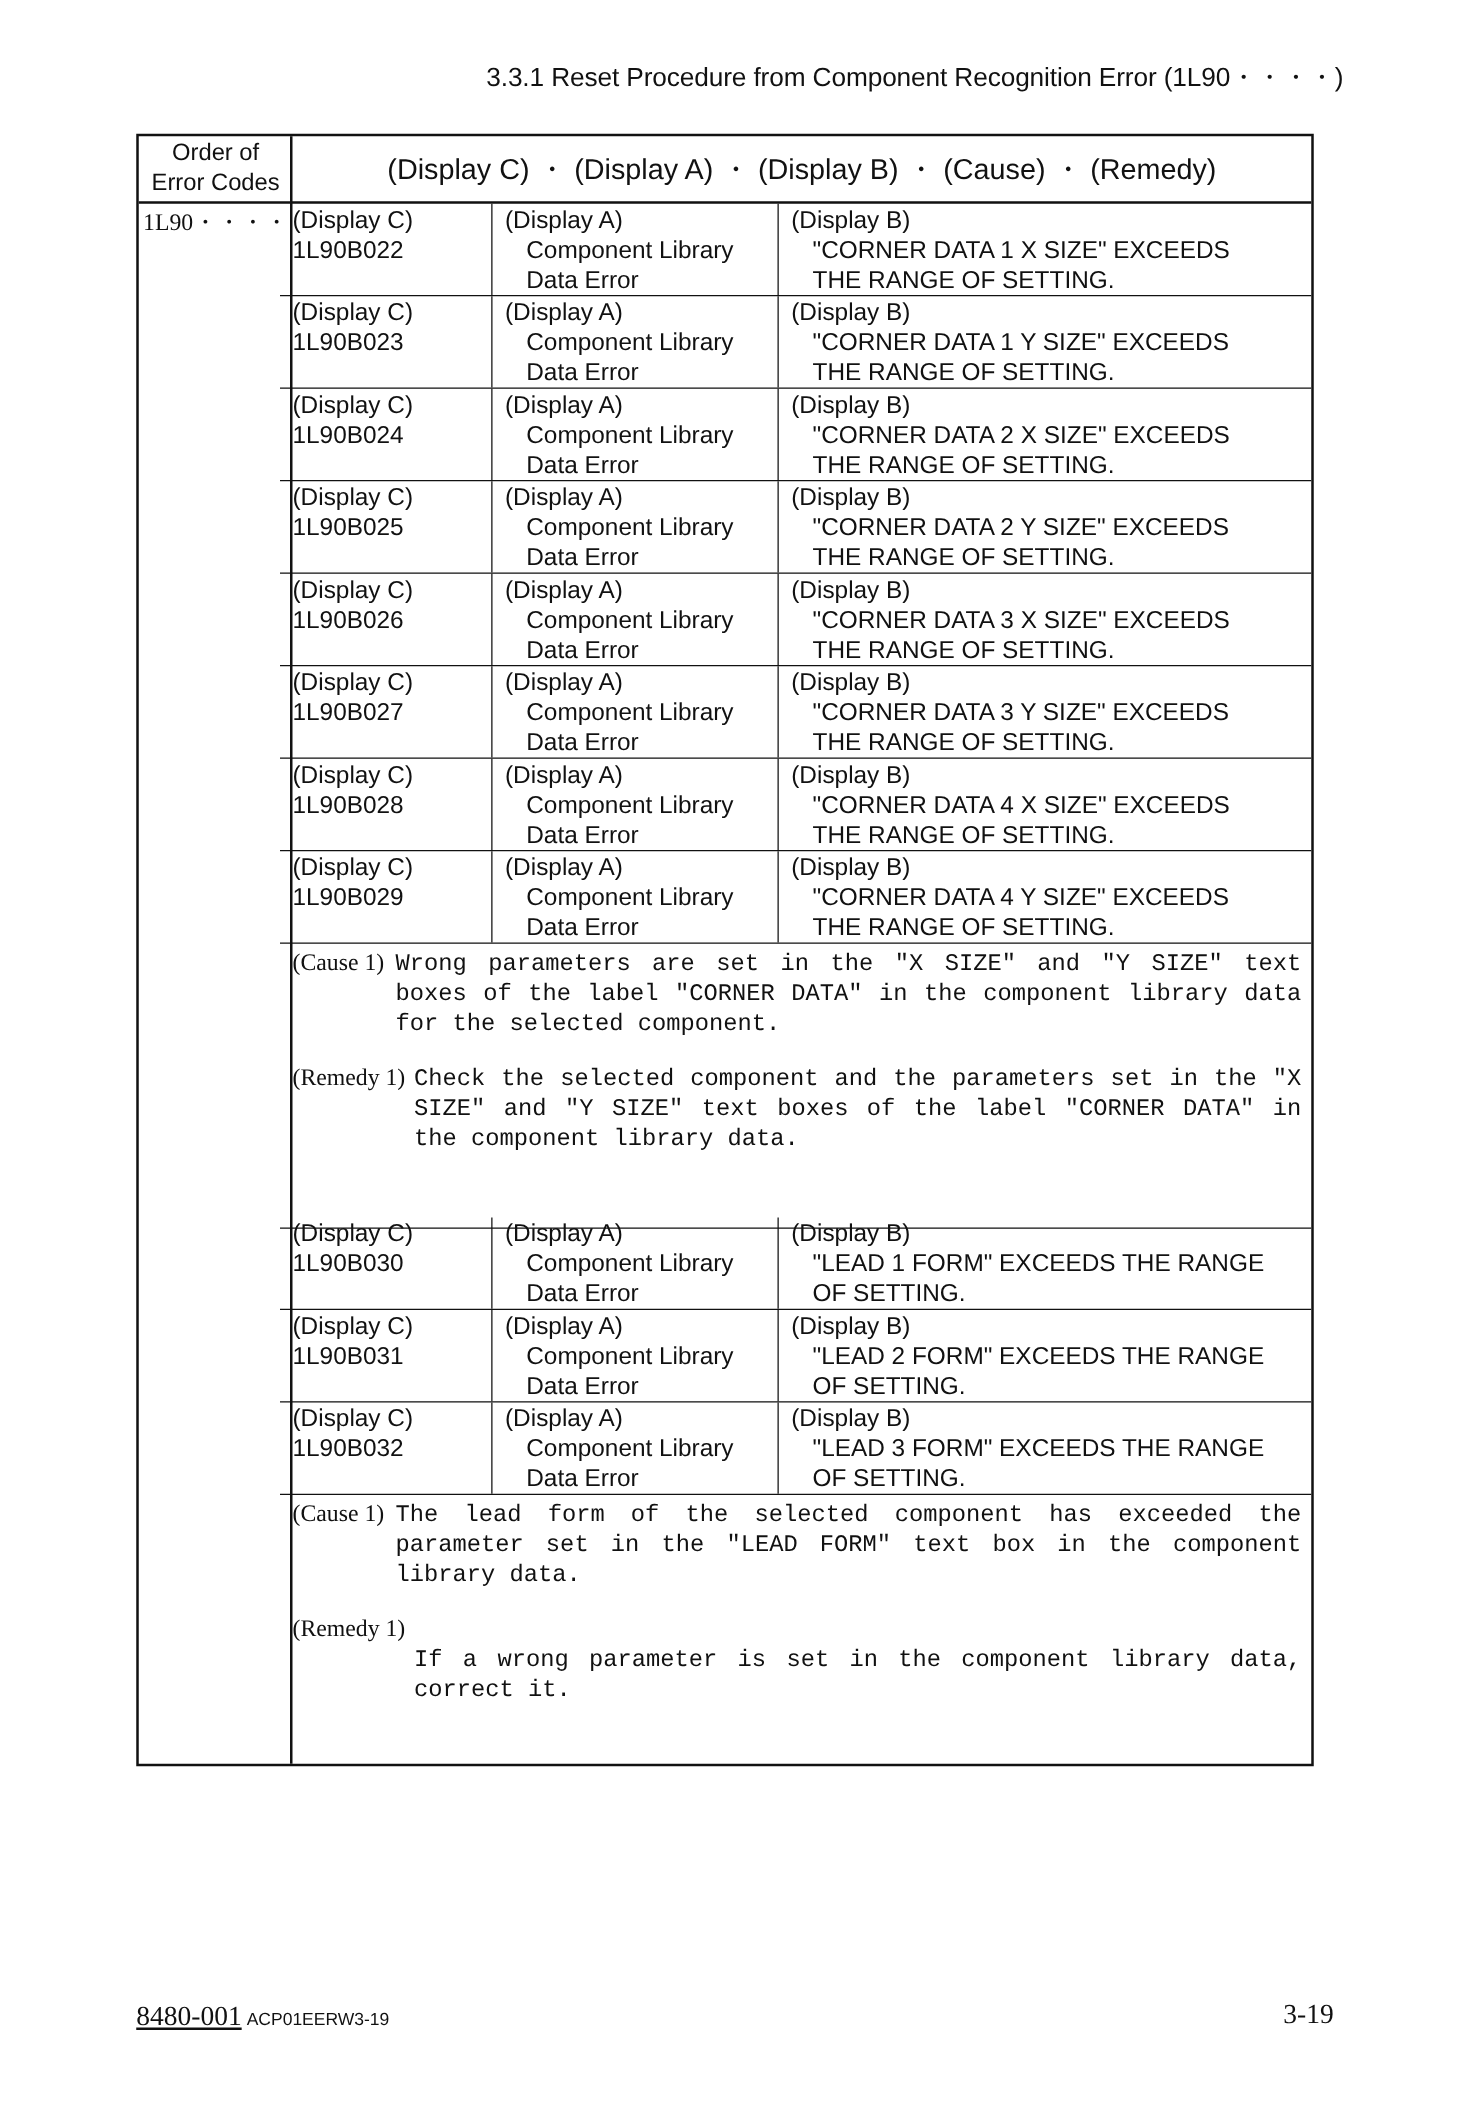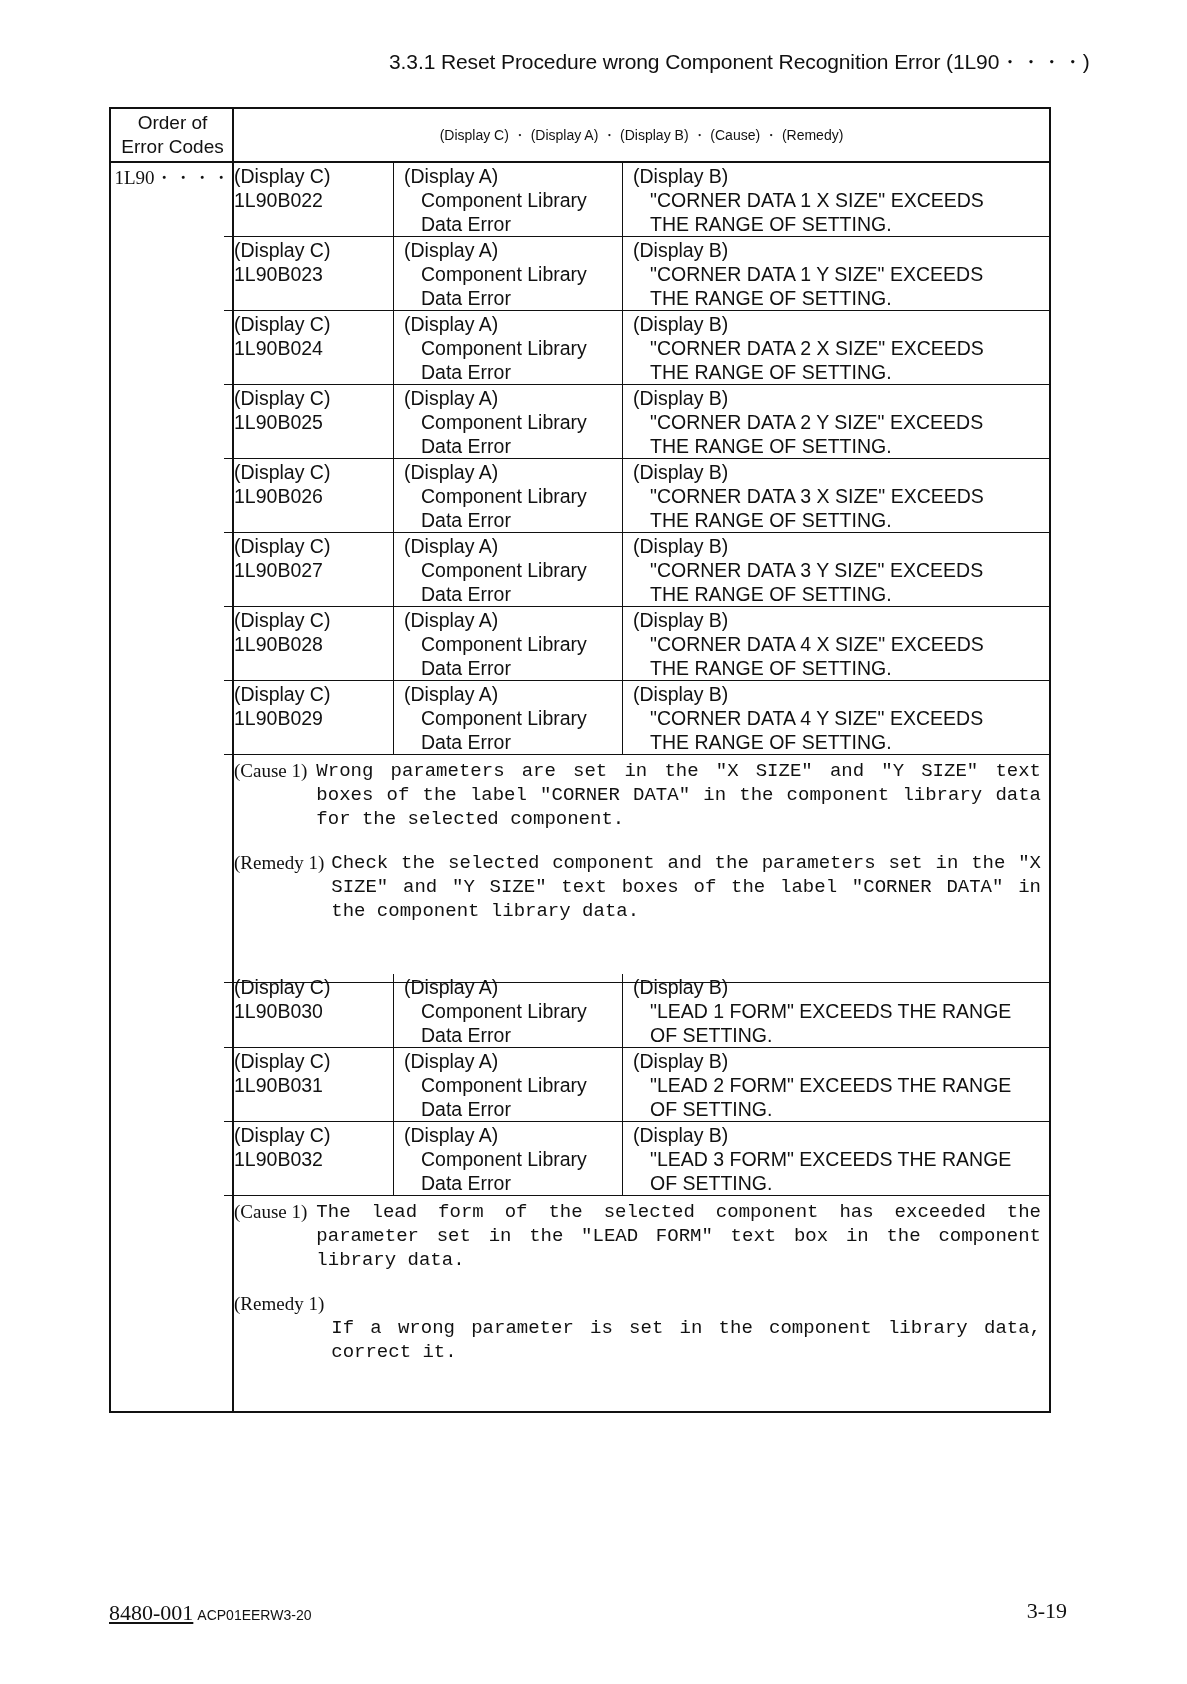--- a/index.html
+++ b/index.html
@@ -16,21 +16,21 @@
     position: absolute; left: 0; top: 0; width: 123px; height: 100%;
     border-right: 2px solid #111; box-sizing: border-box;
   }
   .hdr-left {
     position: absolute; left: 0; top: 0; width: 123px; height: 52px;
     font-family: "Liberation Sans", sans-serif; font-size: 19px; text-align: center; line-height: 24px;
     padding-top: 2px; box-sizing: border-box;
   }
   .hdr-right {
     position: absolute; left: 123px; top: 0; right: 0; height: 52px;
-    font-family: "Liberation Sans", sans-serif; font-size: 14px; text-align: center; line-height: 52px;
+    font-family: "Liberation Sans", sans-serif; font-size: 23px; text-align: center; line-height: 52px;
   }
   .hdr-line { position: absolute; left: 0; right: 0; top: 52px; border-top: 2px solid #111; }
   .order-code {
     position: absolute; left: 0; width: 123px; top: 56px; text-align: center;
     font-family: "Liberation Serif", serif; font-size: 19px;
   }
   .right { position: absolute; left: 113px; right: 0; }
   .row {
     position: absolute; left: 0; right: 0; height: 74px;
     border-bottom: 1.5px solid #111; box-sizing: border-box;
@@ -58,21 +58,21 @@
   #footer-doc .num { text-decoration: underline; }
   #footer-doc .code { font-family: "Liberation Sans", sans-serif; font-size: 14px; margin-left: 4px; }
   #footer-page {
     position: absolute; right: 120px; top: 1598px;
     font-family: "Liberation Serif", serif; font-size: 22px;
   }
 </style>
 </head>
 <body>
 
-<div id="page-title">3.3.1 Reset Procedure wrong Component Recognition Error (1L90・・・・)</div>
+<div id="page-title">3.3.1 Reset Procedure from Component Recognition Error (1L90・・・・)</div>
 
 <div id="main-table">
   <div class="leftcol"></div>
   <div class="hdr-left">
     <div>Order of</div>
     <div>Error Codes</div>
   </div>
   <div class="hdr-right">(Display C) ・ (Display A) ・ (Display B) ・ (Cause) ・ (Remedy)</div>
   <div class="hdr-line"></div>
   <div class="order-code">1L90・・・・</div>
@@ -285,15 +285,15 @@
         <span class="txt" style="padding-left:7px;">
           <br>
           <span>If a wrong parameter is set in the component library data, correct it.</span>
         </span>
       </div>
     </div>
   </div>
 </div>
 
 <div id="footer-doc">
-  <span class="num">8480-001</span><span class="code">ACP01EERW3-20</span>
+  <span class="num">8480-001</span><span class="code">ACP01EERW3-19</span>
 </div>
 <div id="footer-page">3-19</div>
 
 </body></html>

